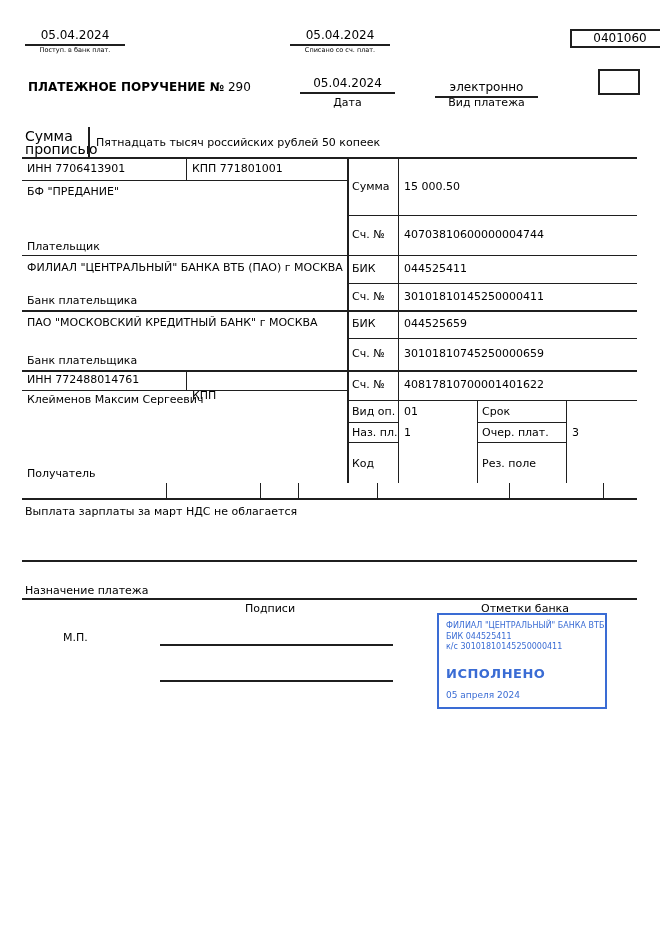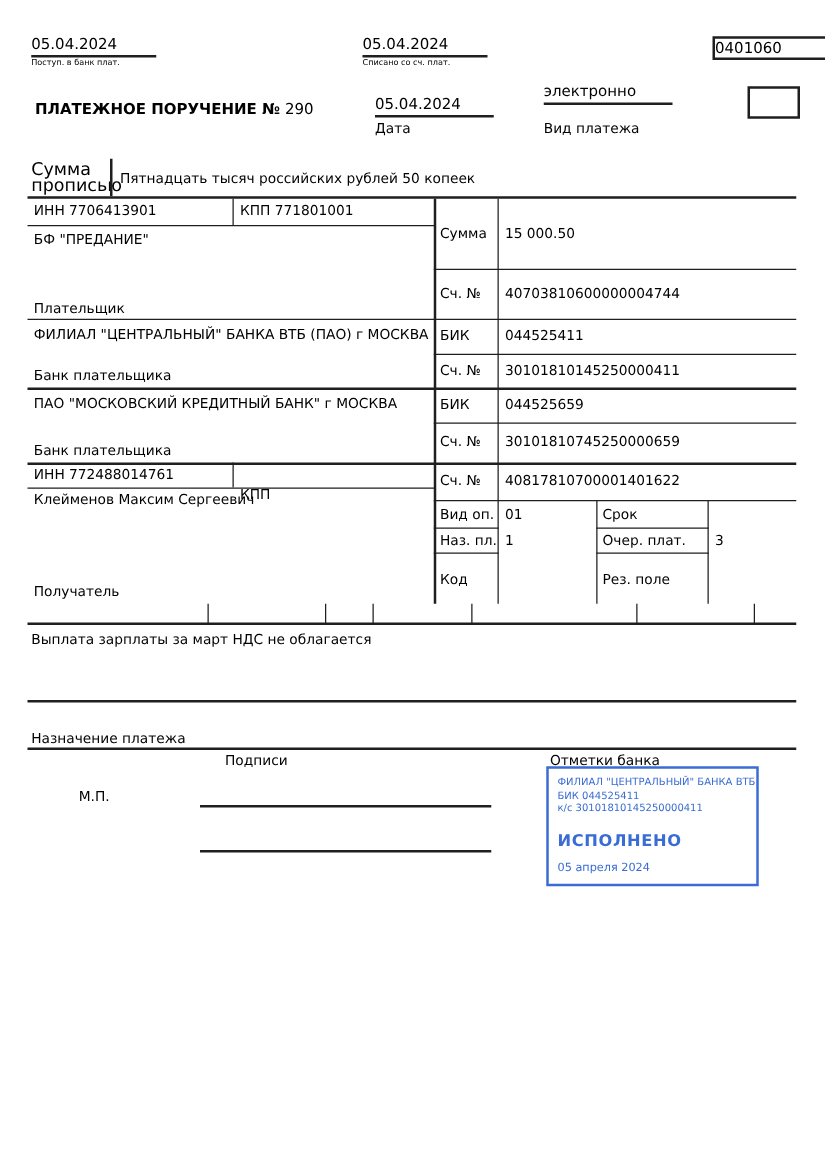--- a/index.html
+++ b/index.html
@@ -4,21 +4,21 @@
 <style>
   *{margin:0;padding:0;box-sizing:border-box}
   html,body{background:#fff}
   body{font-family:"DejaVu Sans","Liberation Sans",sans-serif;color:#000;-webkit-font-smoothing:antialiased}
   .page{position:relative;width:660px;height:933px;background:#ffffff;overflow:hidden}
   .abs{position:absolute}
   .t11{font-size:11px;line-height:13px;white-space:nowrap}
   .t105{font-size:14px;line-height:13px}
   .t12{font-size:12px;line-height:14px;white-space:nowrap}
   .micro{font-size:6.5px;line-height:8px;white-space:nowrap}
-  .ctr{text-align:left}
+  .ctr{text-align:center}
   .b{font-weight:bold}
   .hline,.vline{position:absolute;background:#1f1f1f}
   .uline{border-bottom:2px solid #1f1f1f;padding-bottom:2px}
   .box{border:2px solid #1f1f1f}
   .stamp{position:absolute;left:437px;top:613px;width:170px;height:96px;border:2px solid #3a6cd4;color:#3a6cd4;padding:6px 7px;background:#fff}
   .stamp .s-line{font-size:8px;line-height:10.5px;white-space:nowrap}
   .stamp .s-status{font-size:13px;font-weight:bold;letter-spacing:0.5px;margin-top:13px;white-space:nowrap}
   .stamp .s-date{font-size:9px;margin-top:9px;white-space:nowrap}
 </style>
 </head>
@@ -35,21 +35,21 @@
   <div class="abs t12 ctr box" style="left:570px;top:29px;width:100px;height:19px;line-height:15px">0401060</div>
 
   <div class="abs t12" style="left:28px;top:80px">
     <span class="b">ПЛАТЕЖНОЕ ПОРУЧЕНИЕ №</span>
     <span>290</span>
   </div>
 
   <div class="abs t12 ctr uline" style="left:300px;top:76px;width:95px">05.04.2024</div>
   <div class="abs t11 ctr" style="left:300px;top:96px;width:95px">Дата</div>
 
-  <div class="abs t12 ctr uline" style="left:435px;top:66px;width:103px">электронно</div>
+  <div class="abs t12 ctr uline" style="left:435px;top:80px;width:103px">электронно</div>
   <div class="abs t11 ctr" style="left:435px;top:96px;width:103px">Вид платежа</div>
 
   <div class="abs box" style="left:598px;top:69px;width:42px;height:26px"></div>
 
   <div class="abs t105" style="left:25px;top:130px;width:60px">Сумма прописью</div>
   <div class="vline" style="left:88px;top:127px;width:2px;height:30px"></div>
   <div class="abs t11" style="left:96px;top:136px">Пятнадцать тысяч российских рублей 50 копеек</div>
 
   <div class="abs" style="left:22px;top:157px;width:615px;height:405px;border-top:2px solid #1f1f1f;border-bottom:2px solid #1f1f1f">
 

